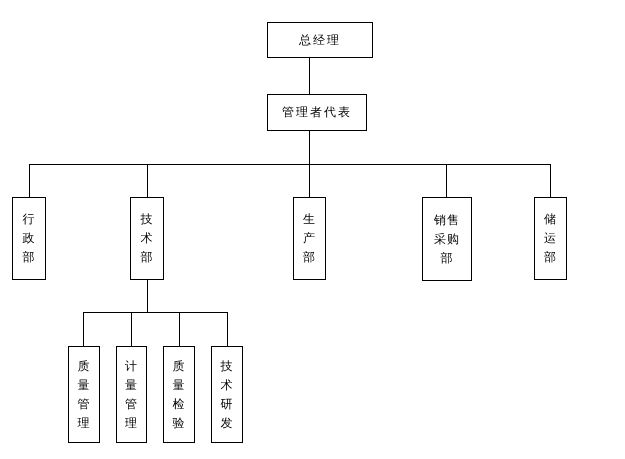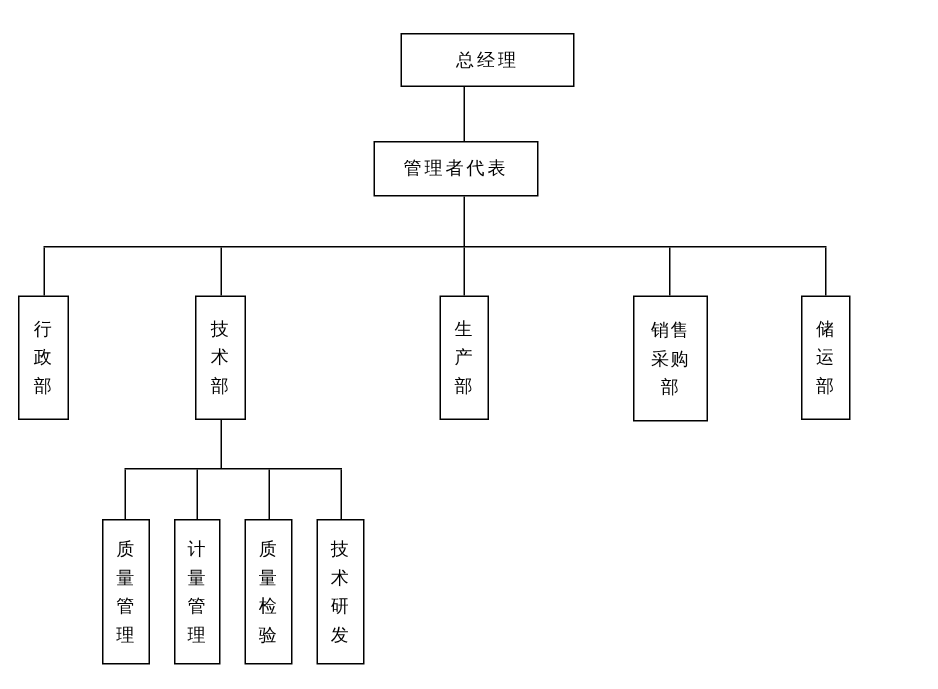--- a/index.html
+++ b/index.html
@@ -43,23 +43,23 @@
     background: #000000;
   }
   .connector.v { width: 1px; }
   .connector.h { height: 1px; }
 </style>
 </head>
 <body>
 
 <div id="canvas">
 
-  <div class="node horiz" style="left:267px; top:22px; width:116px; height:36px;">总经理</div>
+  <div class="node horiz" style="left:267px; top:22px; width:106px; height:36px;">总经理</div>
 
-  <div class="node horiz" style="left:249px; top:94px; width:110px; height:37px;">管理者代表</div>
+  <div class="node horiz" style="left:267px; top:94px; width:100px; height:37px;">管理者代表</div>
 
   <div class="node" style="left:12px; top:197px; width:34px; height:83px;">
       <div class="line">行</div>
       <div class="line">政</div>
       <div class="line">部</div>
     </div>
 
   <div class="node" style="left:130px; top:197px; width:34px; height:83px;">
       <div class="line">技</div>
       <div class="line">术</div>

